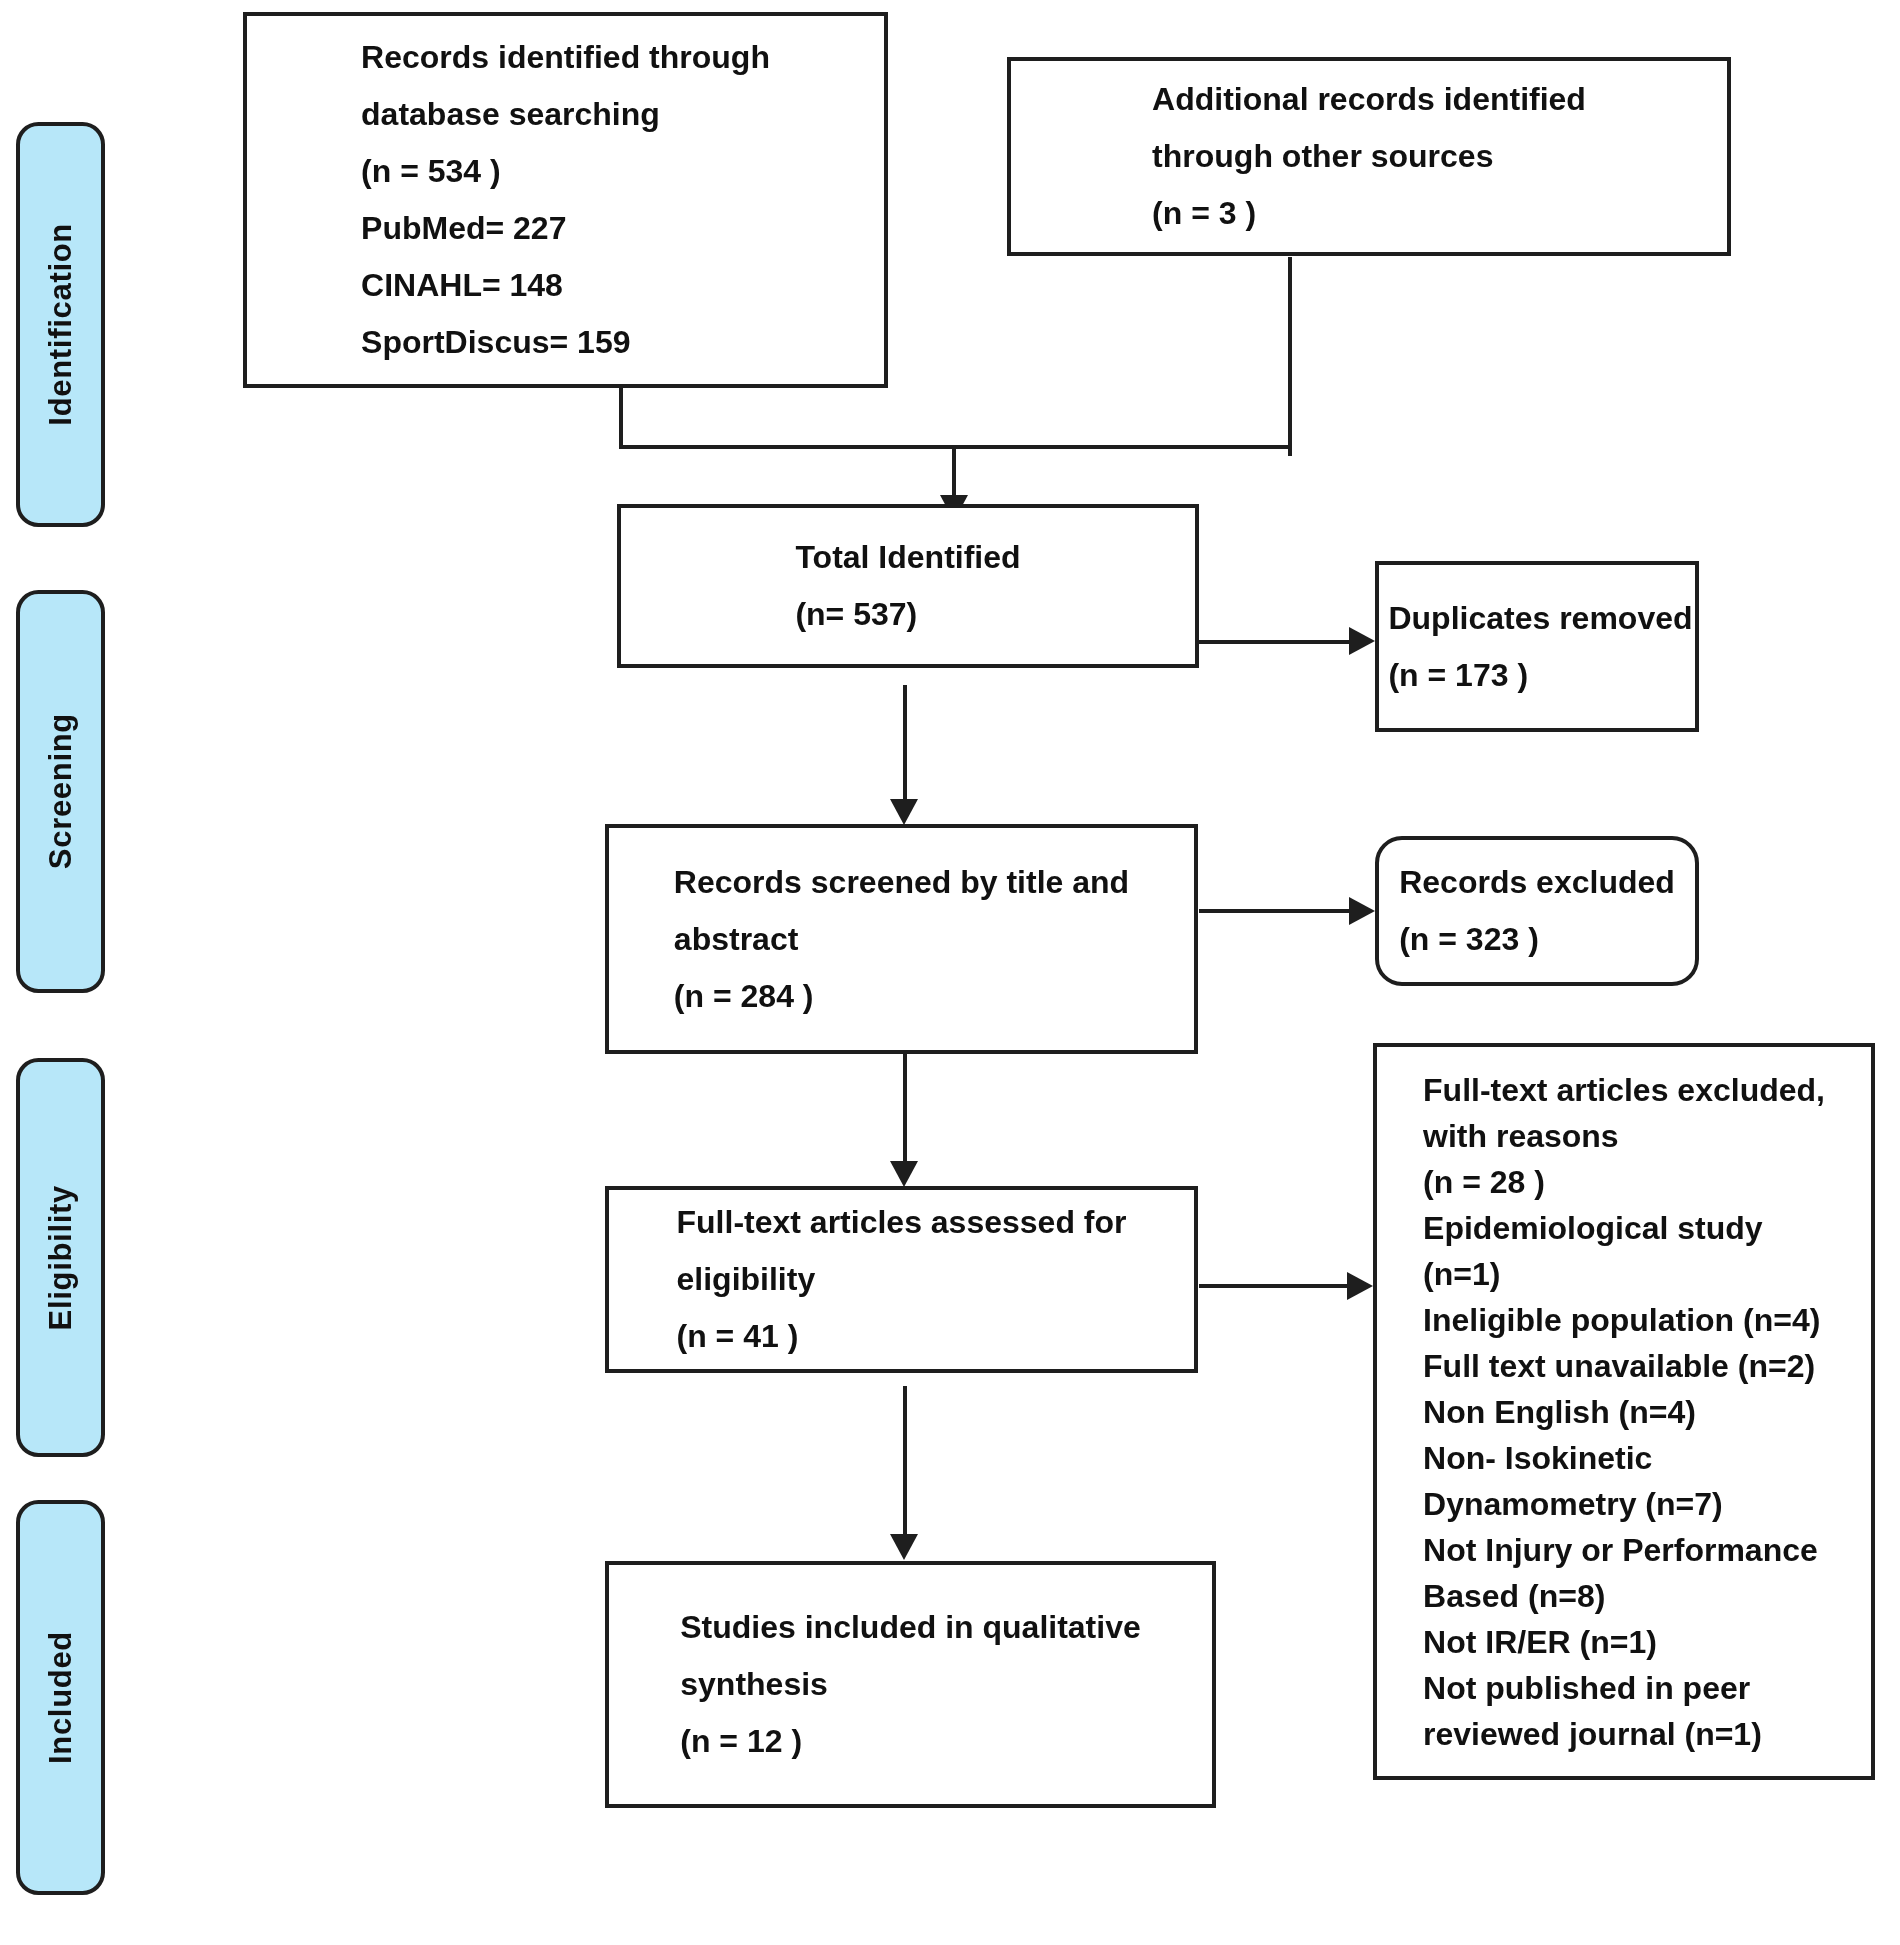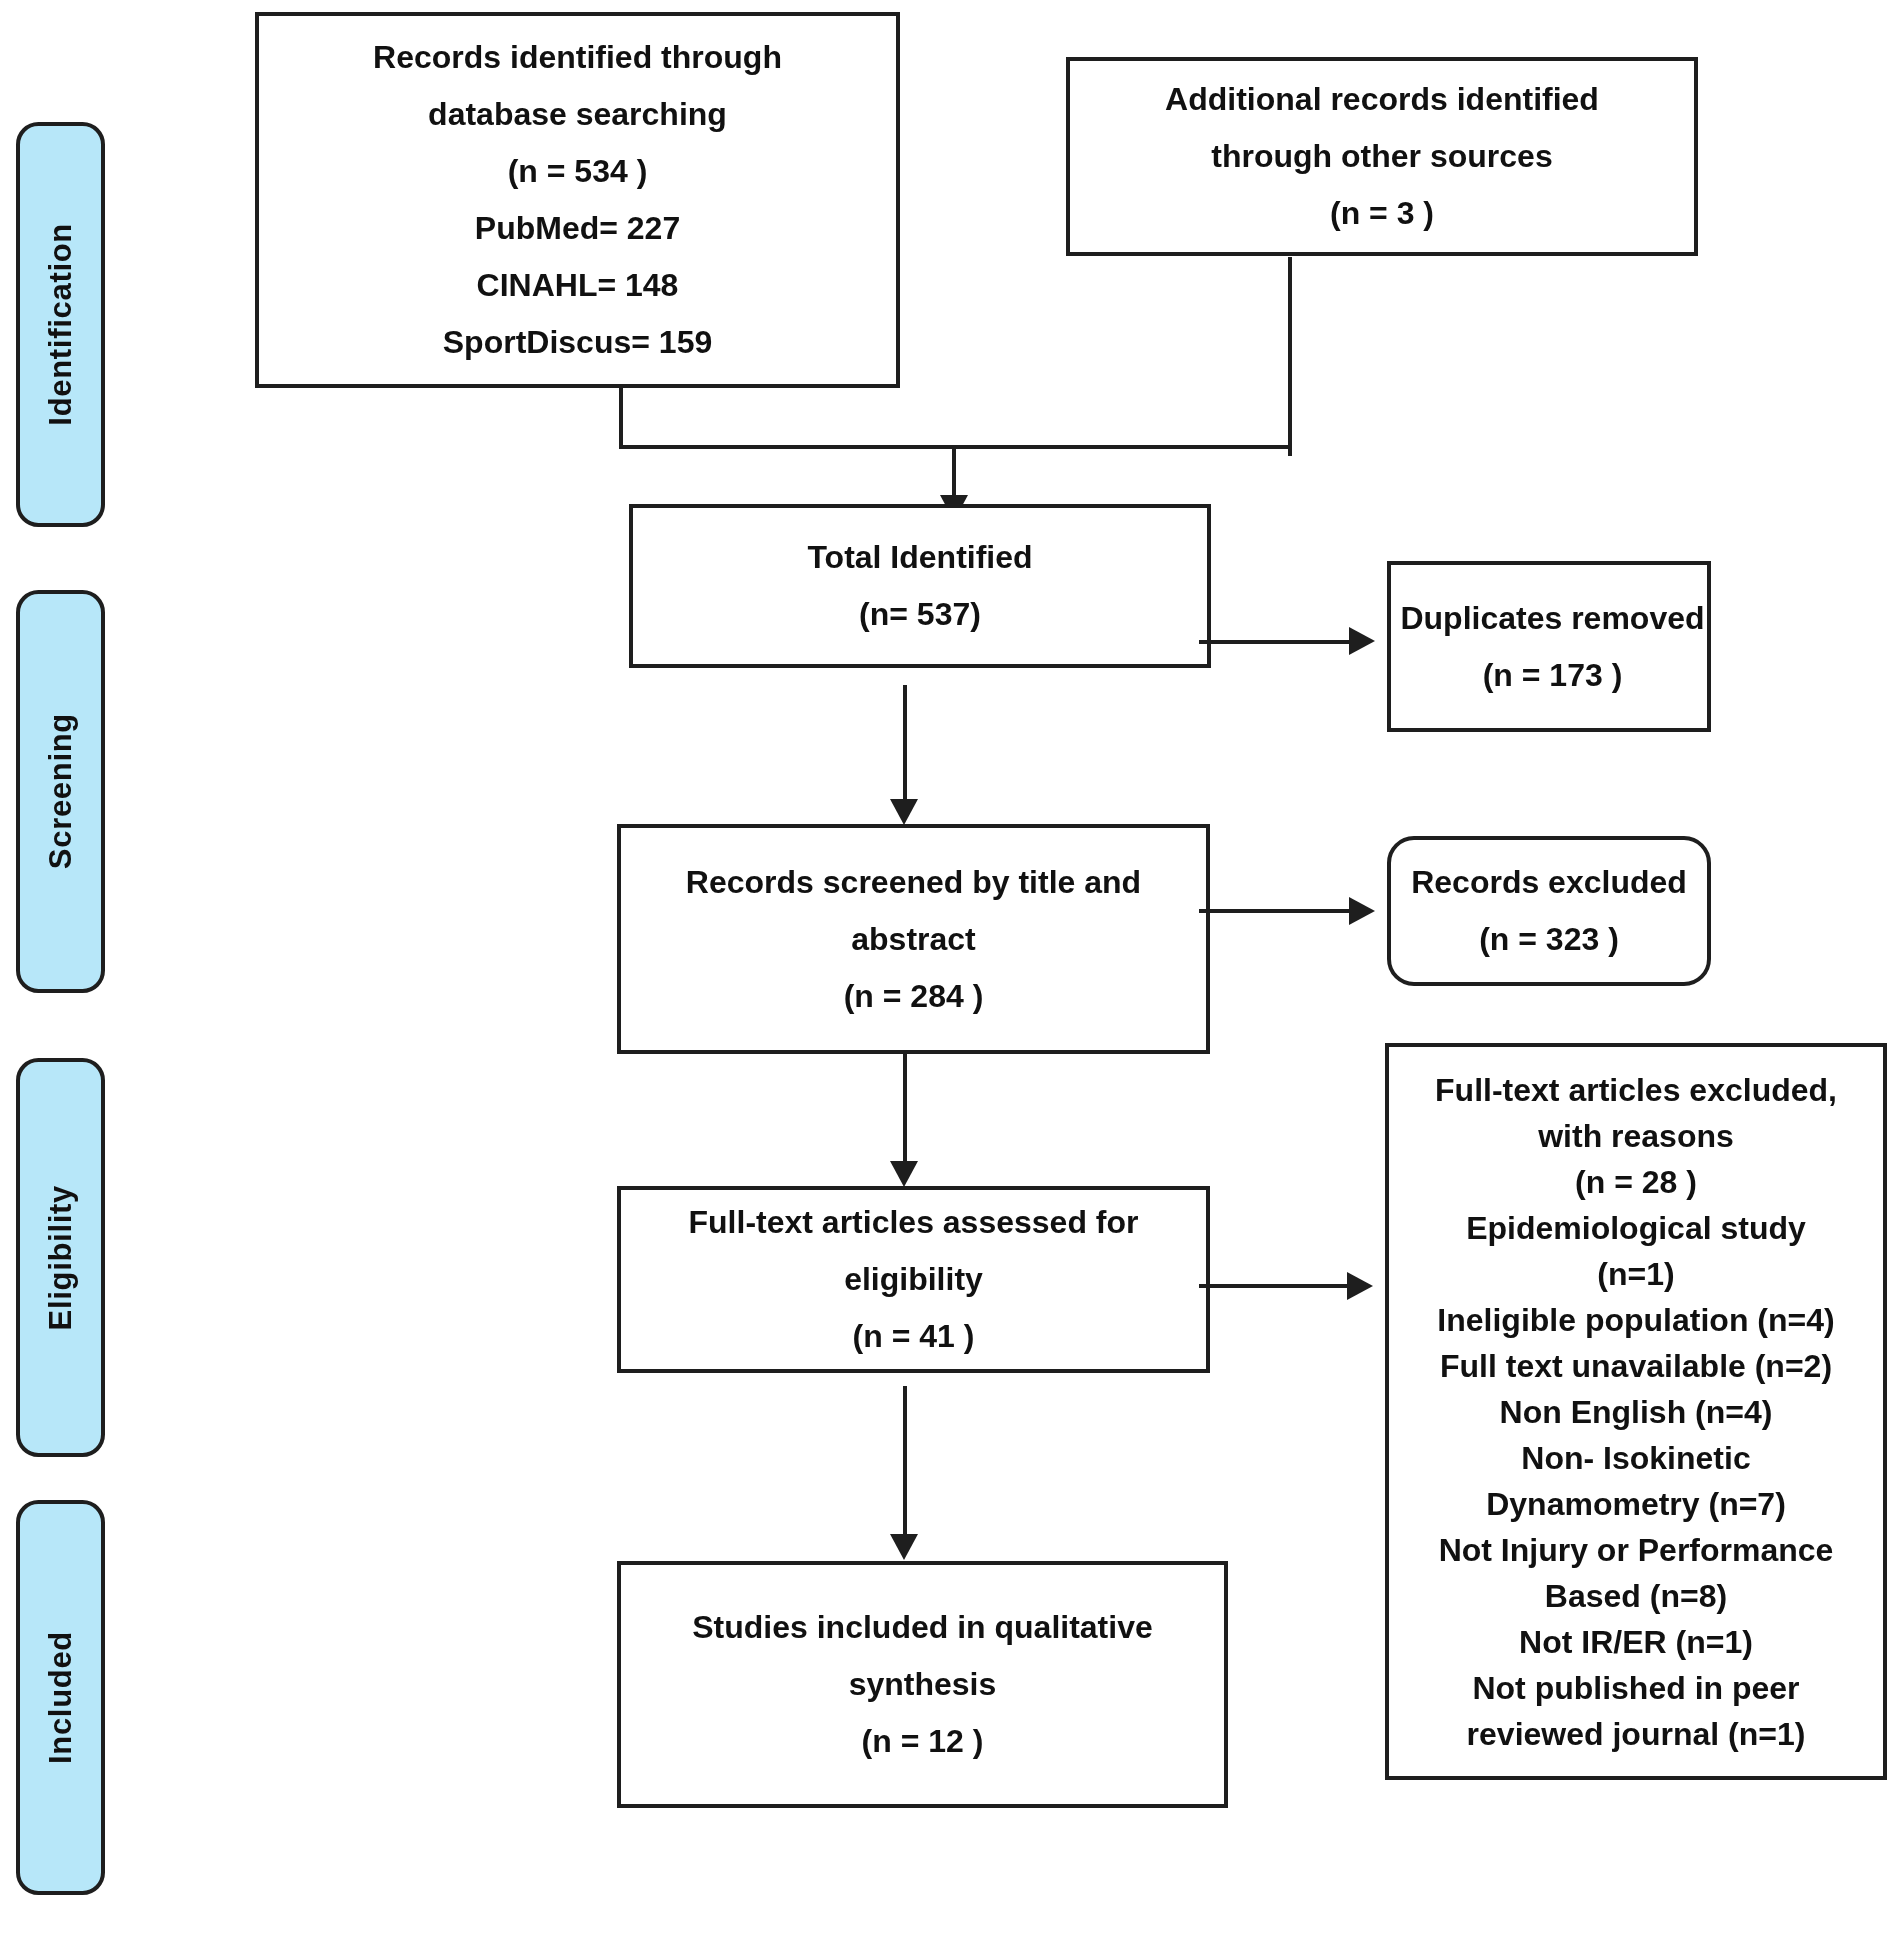--- a/index.html
+++ b/index.html
@@ -32,22 +32,21 @@
     white-space: nowrap;
   }
   .flow-box {
     position: absolute;
     background: #ffffff;
     border: 4px solid #1e1e1e;
     box-sizing: border-box;
     display: flex;
     align-items: center;
     justify-content: center;
-    text-align: center;
-    margin-left: 12px;
+    text-align: left;
   }
   .flow-box .box-text {
     font-size: 32px;
     font-weight: 700;
     line-height: 57px;
     white-space: pre-line;
   }
   .flow-box .box-text.dense { line-height: 46px; }
   .line { position: absolute; background: #1e1e1e; }
   .arrowhead-down {
@@ -84,21 +83,21 @@
   </div>
 
   <div class="flow-box" style="left:243px; top:12px; width:645px; height:376px;">
     <div class="box-text">Records identified through
 database searching
 (n = 534 )
 PubMed= 227
 CINAHL= 148
 SportDiscus= 159</div>
   </div>
-  <div class="flow-box" style="left:1054px; top:57px; width:632px; height:199px;">
+  <div class="flow-box" style="left:1007px; top:57px; width:724px; height:199px;">
     <div class="box-text">Additional records identified
 through other sources
 (n = 3 )</div>
   </div>
 
   <div class="line" style="left:619px; top:388px; width:4px; height:61px;"></div>
   <div class="line" style="left:1288px; top:257px; width:4px; height:199px;"></div>
   <div class="line" style="left:619px; top:445px; width:672px; height:4px;"></div>
   <div class="line" style="left:952px; top:449px; width:4px; height:49px;"></div>
   <div class="arrowhead-down" style="left:940px; top:495px;"></div>

